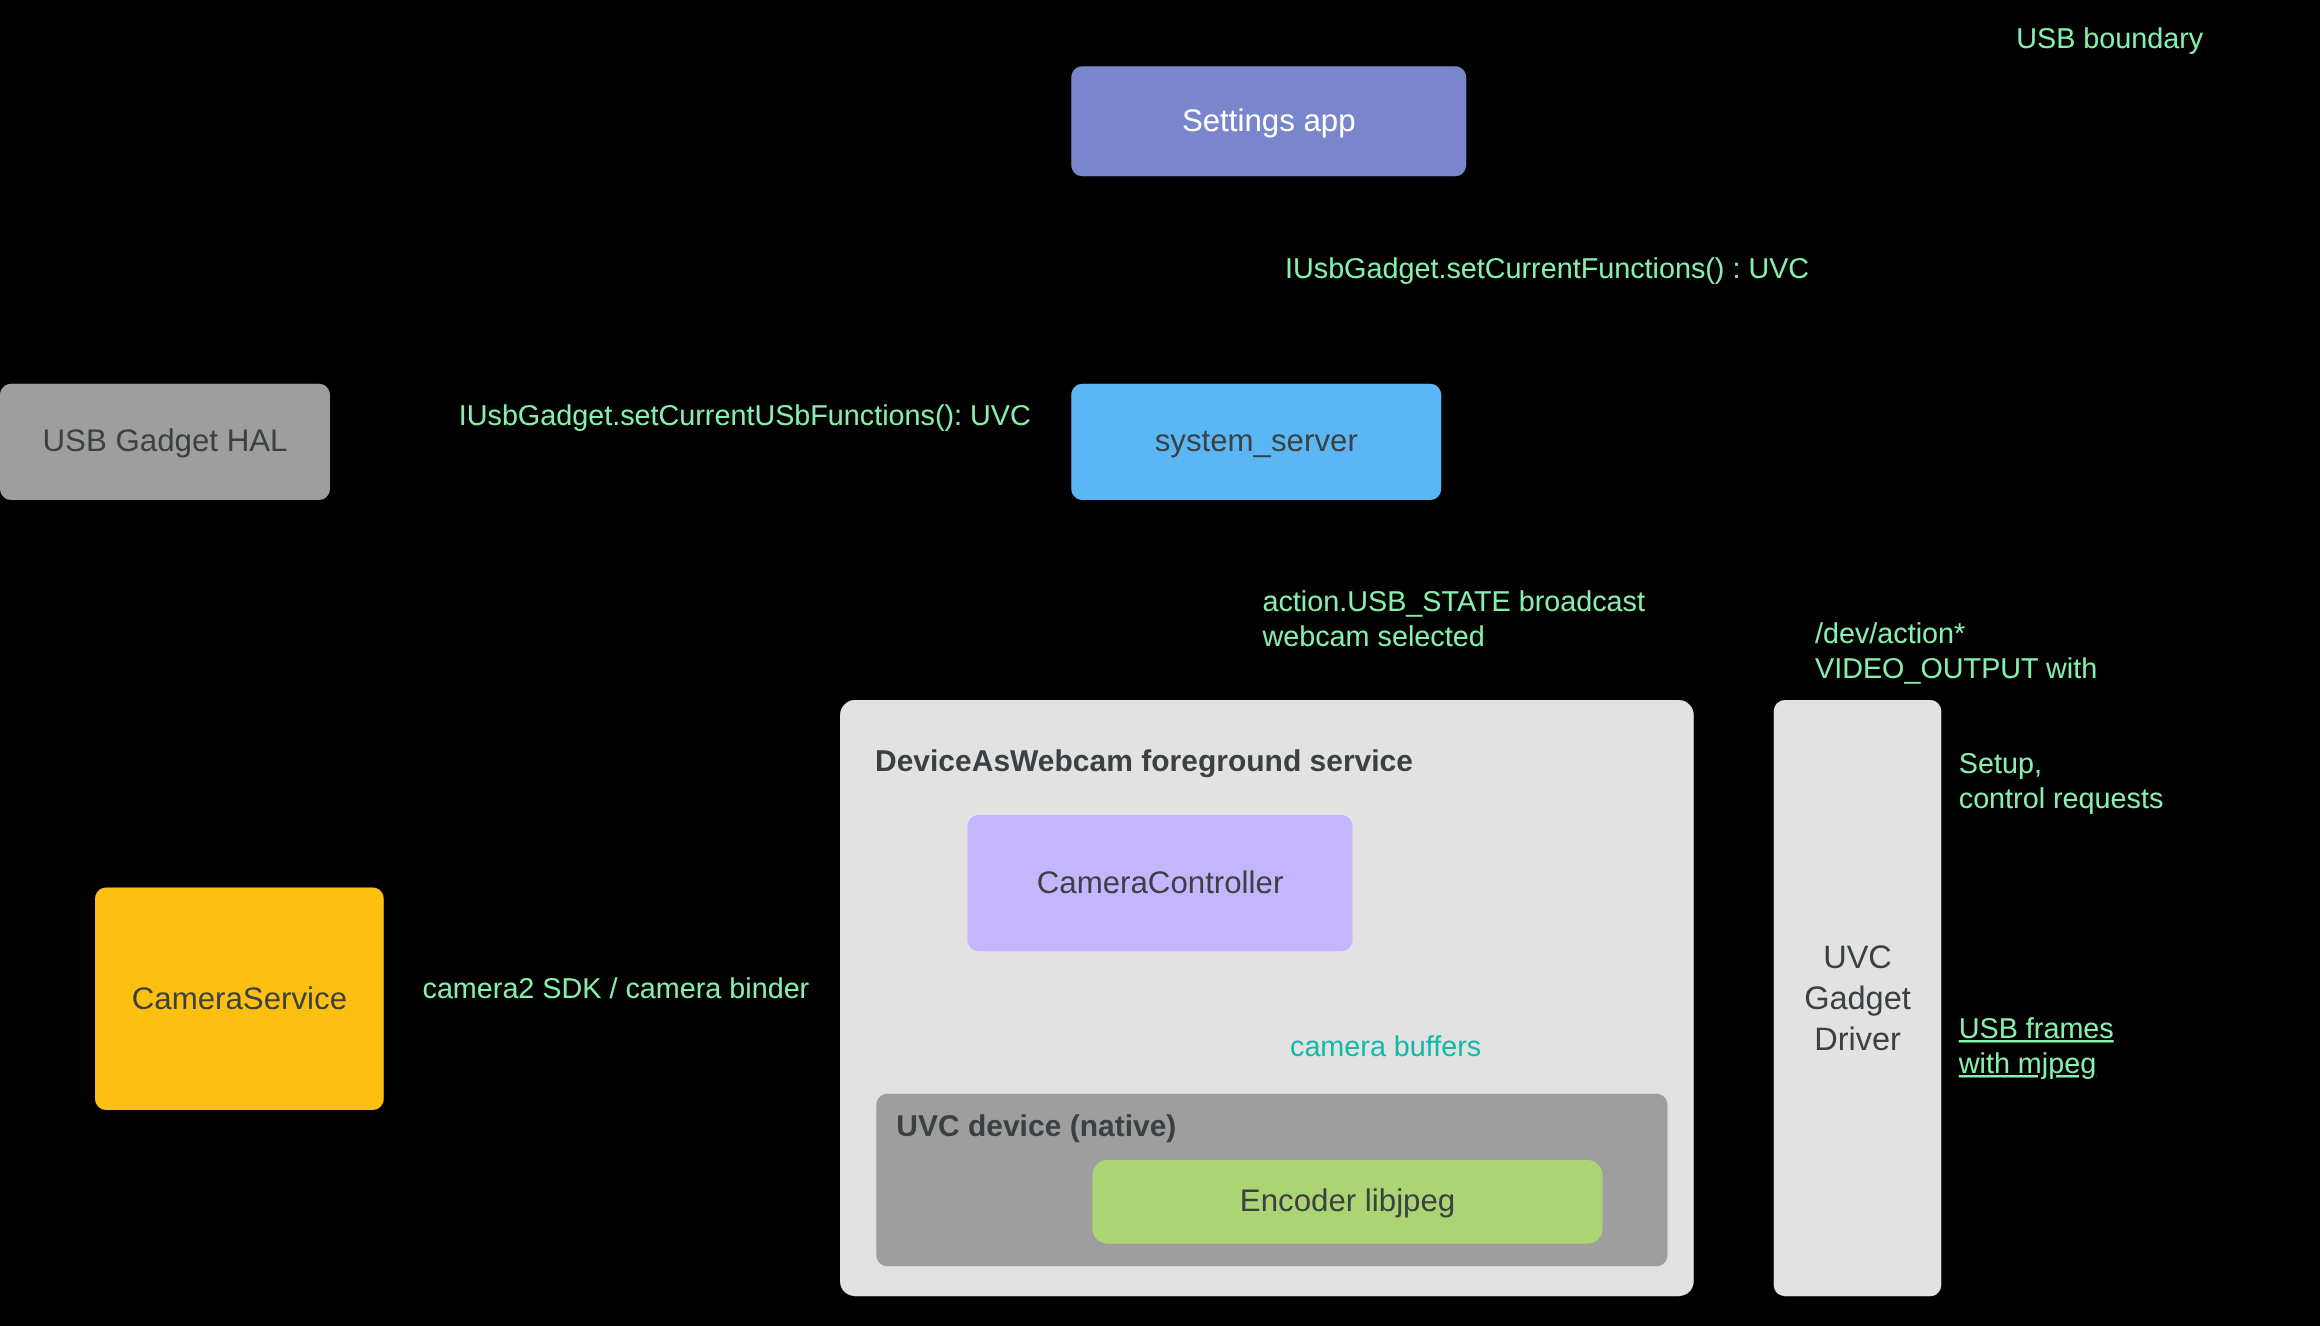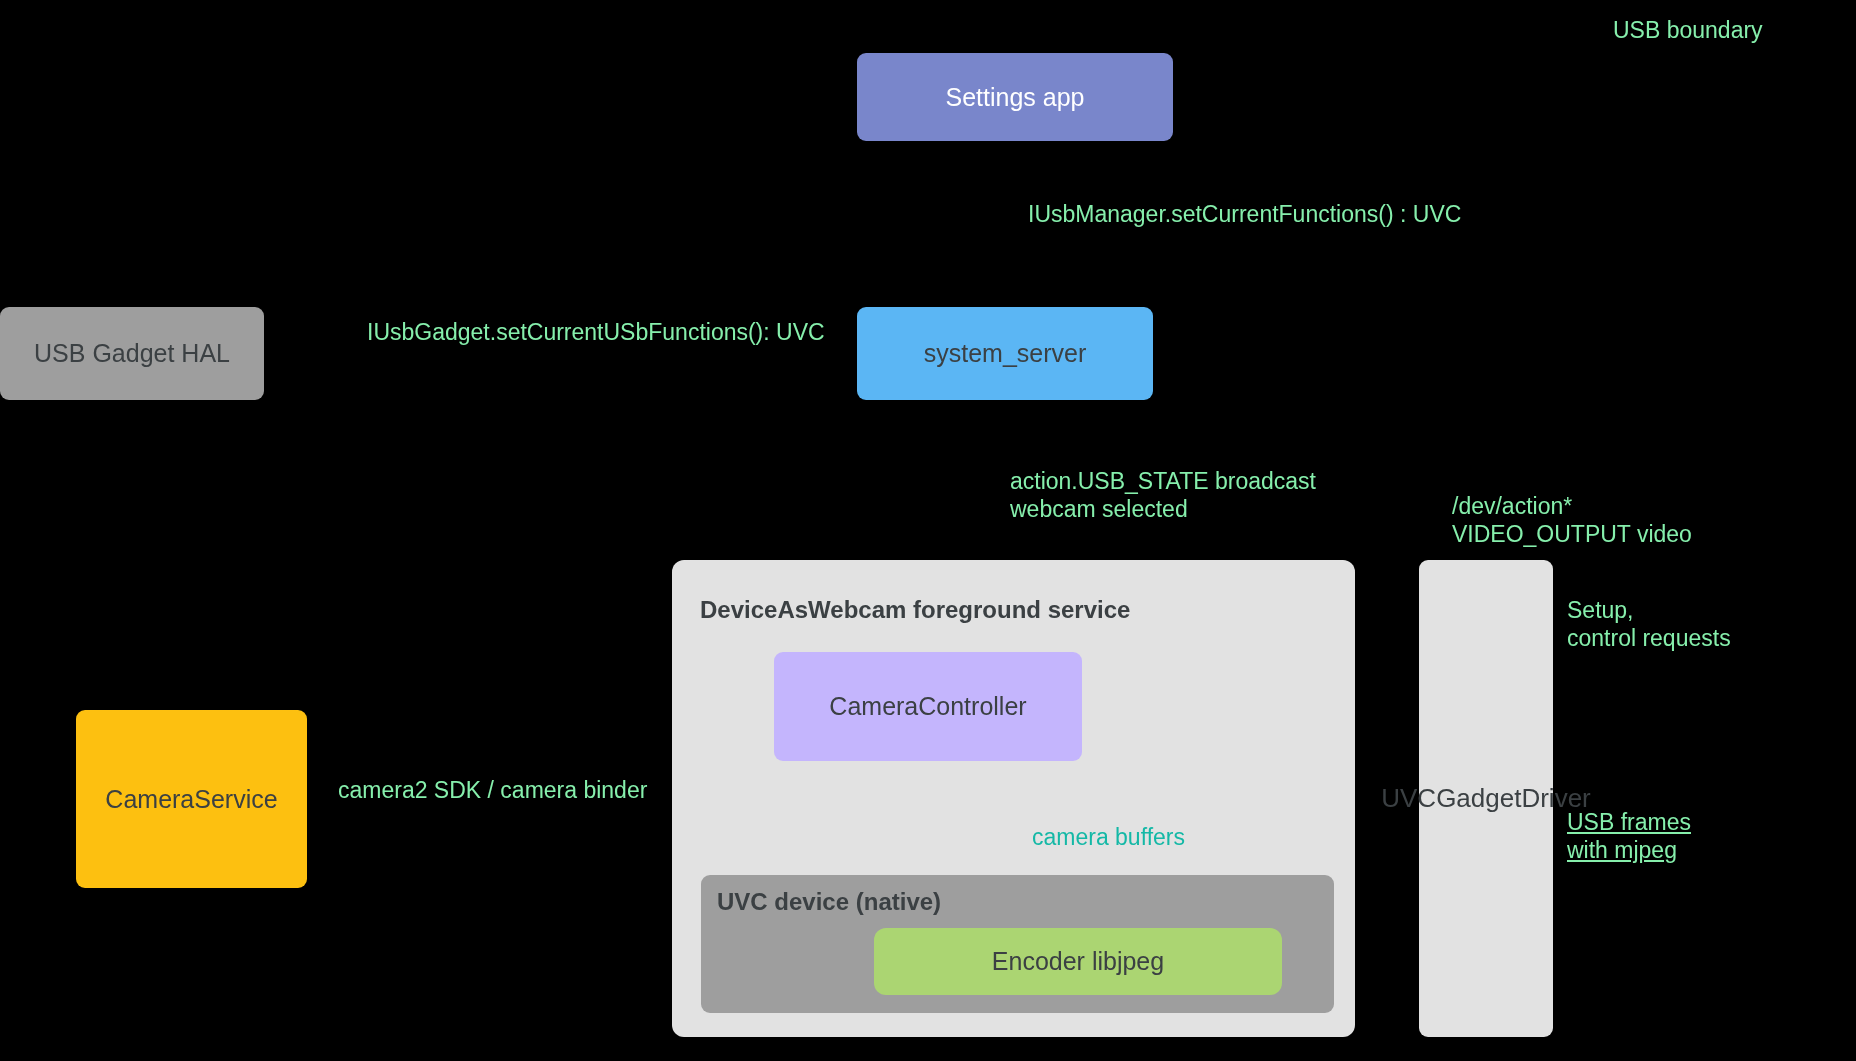--- a/index.html
+++ b/index.html
@@ -23,21 +23,21 @@
   #settings-app      {left:857px;top:53px;width:316px;height:88px;color:#fff;}
   #usb-gadget-hal    {left:0px;top:307px;width:264px;height:93px;}
   #system-server     {left:857px;top:307px;width:296px;height:93px;}
   #camera-service    {left:76px;top:710px;width:231px;height:178px;}
   #daw-container     {left:672px;top:560px;width:683px;height:477px;border-radius:12px;}
   #daw-title         {left:700px;top:596px;}
   #camera-controller {left:774px;top:652px;width:308px;height:109px;}
   #uvc-native        {left:701px;top:875px;width:633px;height:138px;}
   #uvc-native-title  {left:717px;top:888px;}
   #encoder           {left:874px;top:928px;width:408px;height:67px;border-radius:12px;}
-  #uvc-gadget-driver {left:1419px;top:560px;width:134px;height:477px;line-height:33px;font-size:26px;}
+  #uvc-gadget-driver {left:1419px;top:560px;width:134px;height:477px;flex-direction:column;line-height:33px;font-size:26px;}
 
   
   #usb-boundary   {left:1613px;top:16px;}
   #iusbmanager    {left:1028px;top:200px;}
   #iusbgadget     {left:367px;top:318px;}
   #usb-state      {left:1010px;top:444px;margin-top:23px;}
   #camera2        {left:338px;top:776px;}
   #camera-buffers {left:1032px;top:824px;}
   #devvideo       {left:1452px;top:492px;}
   #setup          {left:1567px;top:596px;}
@@ -74,21 +74,21 @@
 
   <div class="note" id="usb-boundary">
     <span>USB boundary</span>
   </div>
 
   <div class="node" id="settings-app" style="background: rgb(121, 134, 203); color: rgb(255, 255, 255);">
     <span>Settings app</span>
   </div>
 
   <div class="note" id="iusbmanager">
-    <span>IUsbManager.setCurrentFunctions() : UVC</span>
+    <span>IUsbGadget.setCurrentFunctions() : UVC</span>
   </div>
 
   <div class="node" id="usb-gadget-hal" style="background: rgb(158, 158, 158);">
     <span>USB Gadget HAL</span>
   </div>
 
   <div class="note" id="iusbgadget">
     <span>IUsbGadget.setCurrentUSbFunctions(): UVC</span>
   </div>
 
@@ -120,21 +120,21 @@
 
   <div class="node" id="uvc-native" style="background: rgb(158, 158, 158);"></div>
   <div class="container-title" id="uvc-native-title">UVC device (native)</div>
 
   <div class="node" id="encoder" style="background: rgb(171, 213, 114);">
     <span>Encoder libjpeg</span>
   </div>
 
   <div class="note" id="devvideo">
     <span>/dev/action*</span>
-    <span>VIDEO_OUTPUT video</span>
+    <span>VIDEO_OUTPUT with</span>
   </div>
 
   <div class="node" id="uvc-gadget-driver" style="background: rgb(226, 226, 226);">
     <span>UVC</span>
     <span>Gadget</span>
     <span>Driver</span>
   </div>
 
   <div class="note" id="setup">
     <span>Setup,</span>

